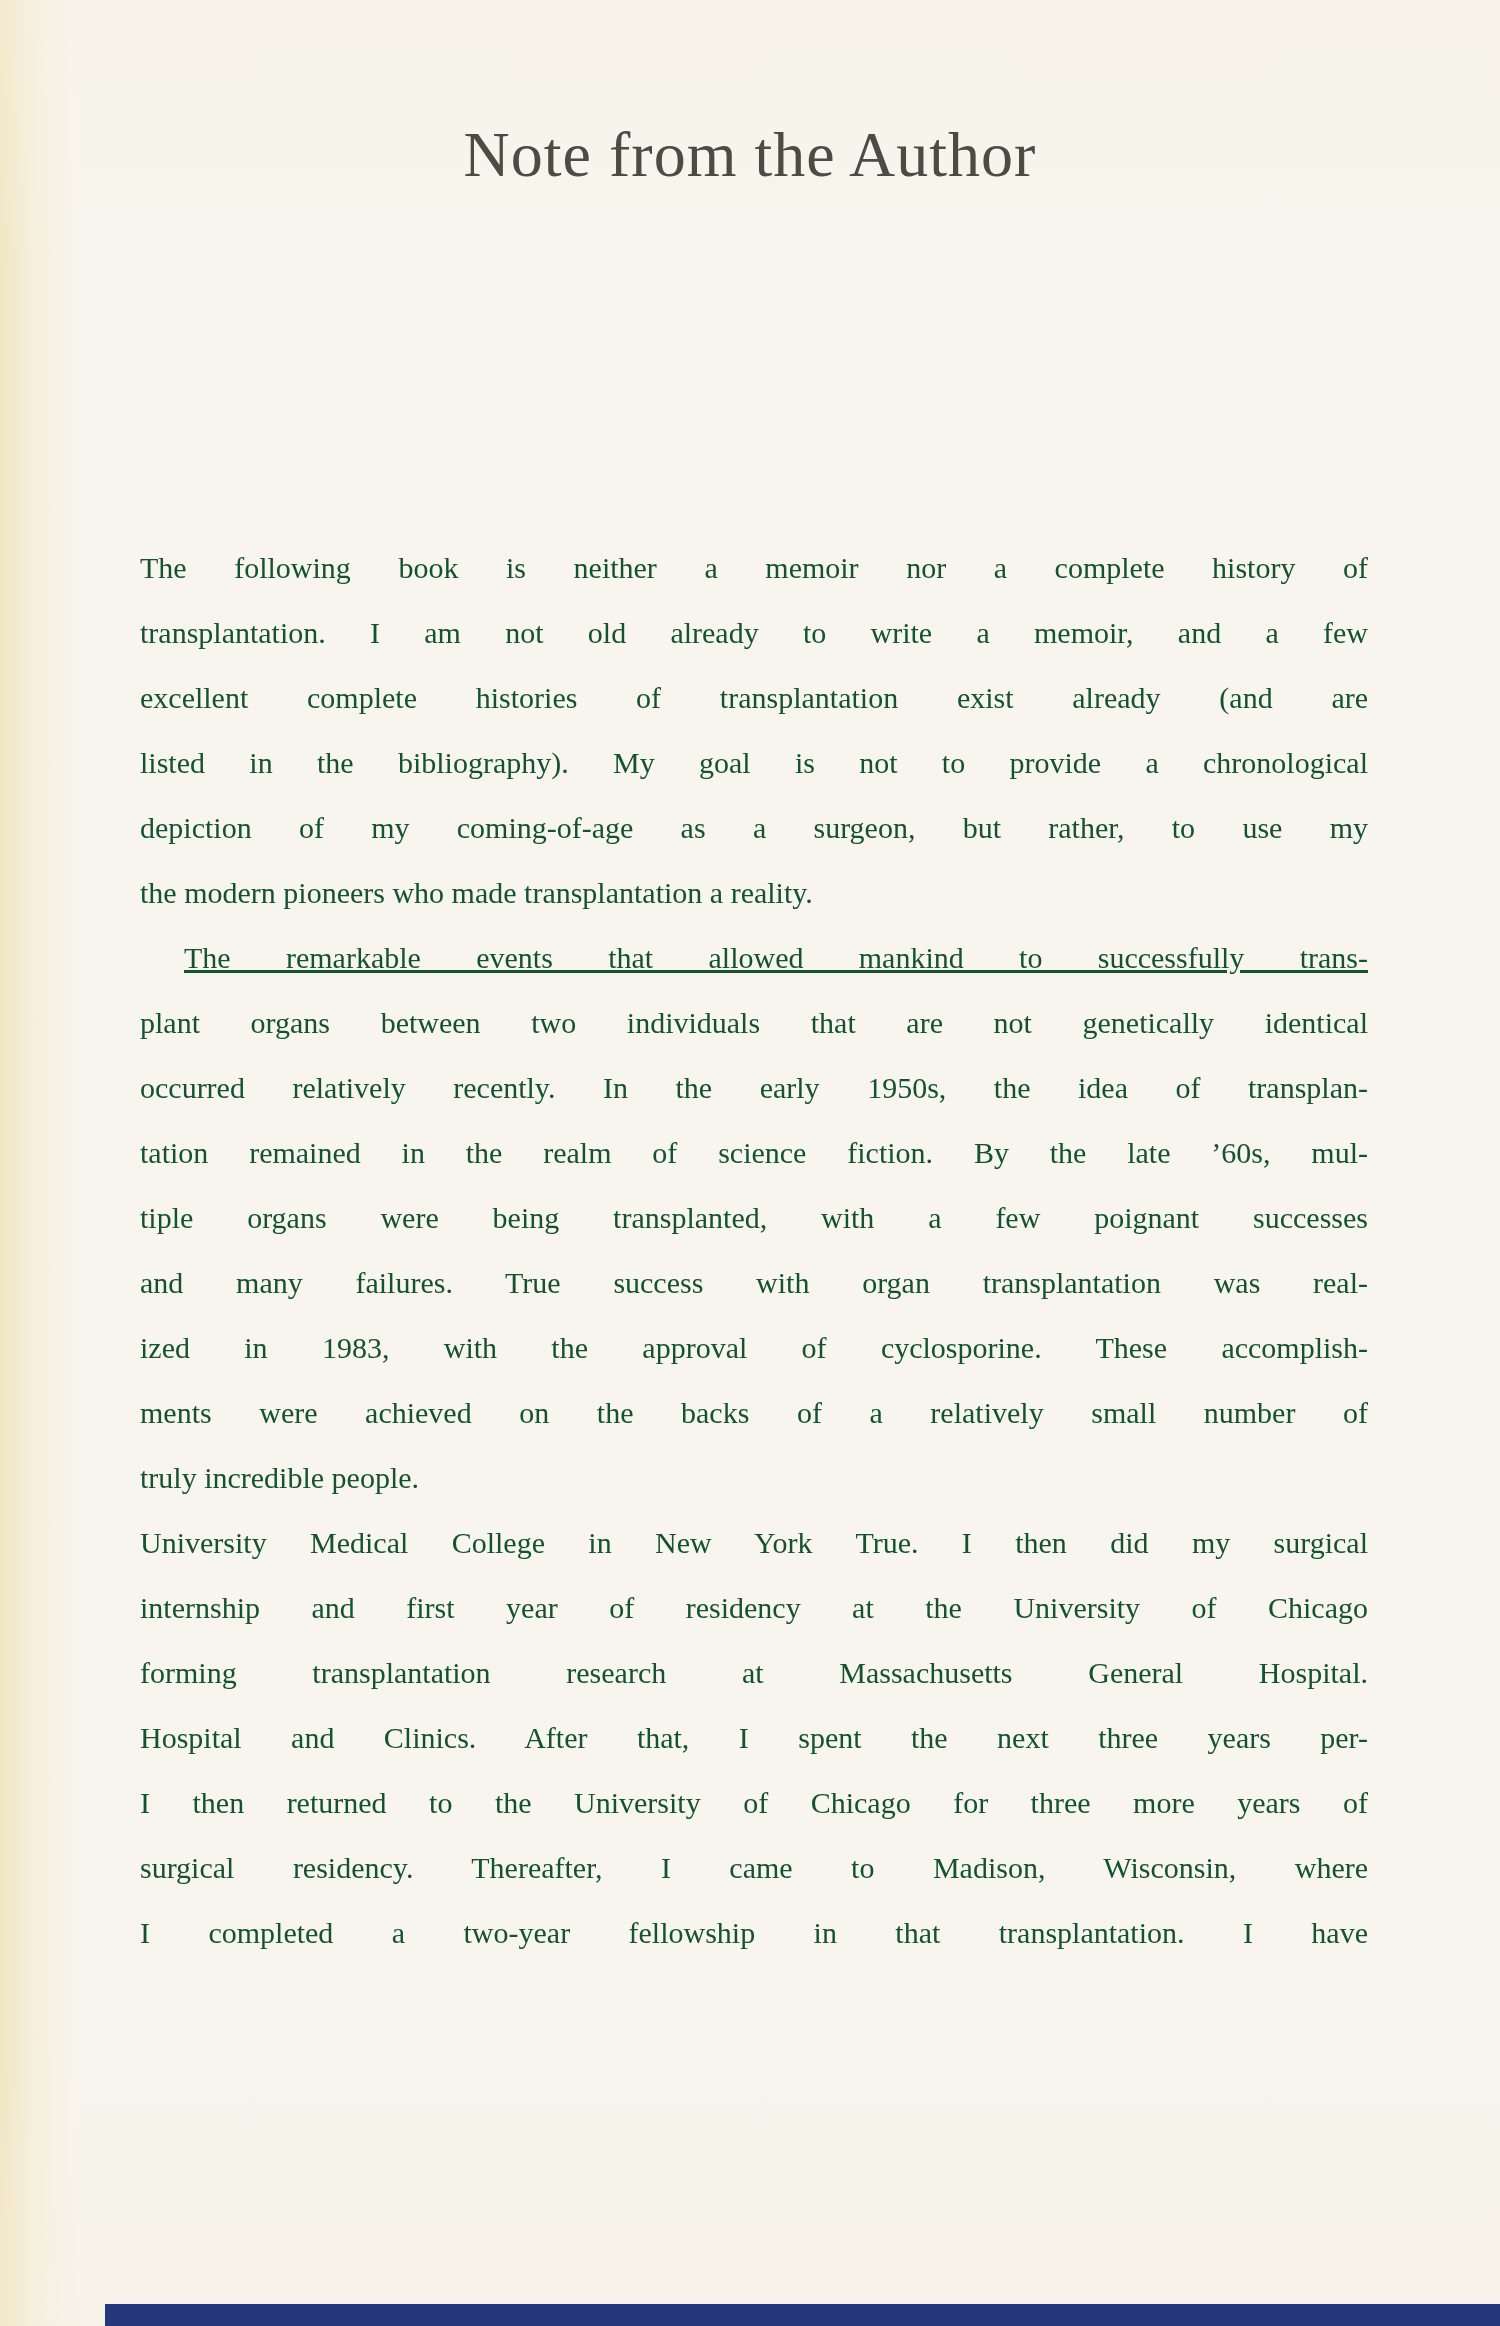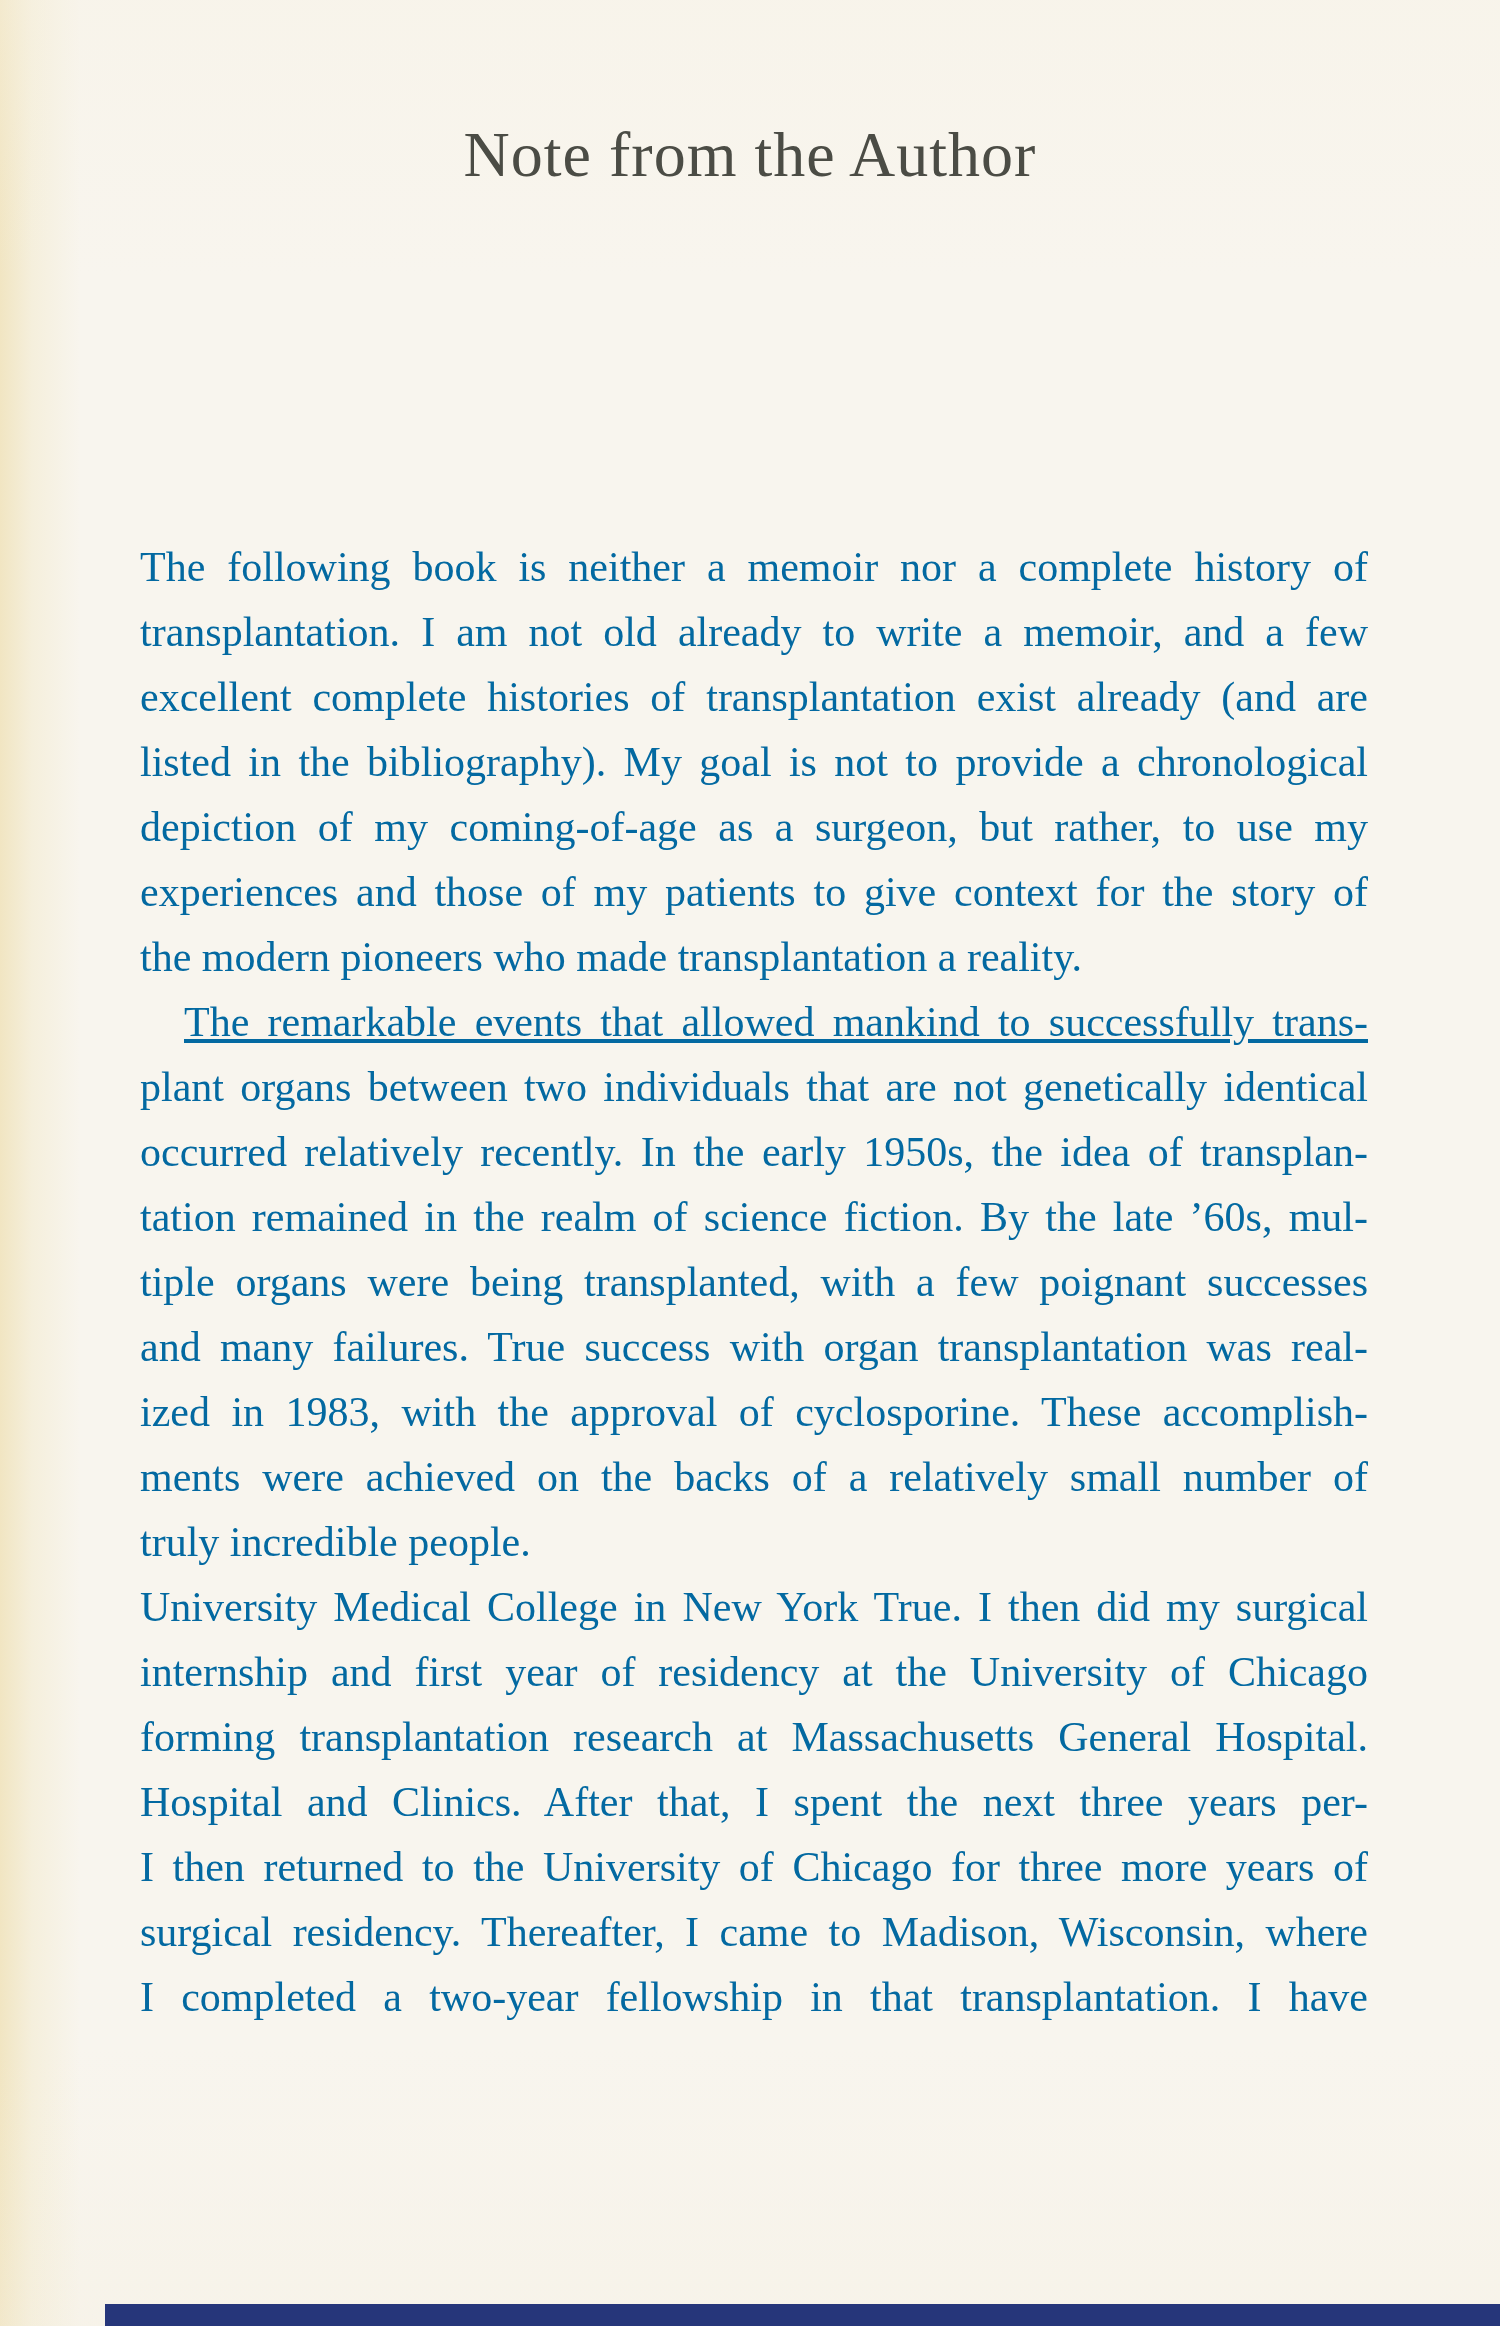--- a/index.html
+++ b/index.html
@@ -51,23 +51,23 @@
     font-weight: 400;
     letter-spacing: 1px;
     color: #4b4c45;
   }
 
   .body-text {
     position: absolute;
     top: 535px;
     left: 140px;
     width: 1228px;
-    font-size: 42px;
+    font-size: 30px;
     line-height: 65px;
-    color: #0369a1;
+    color: #14532d;
   }
 
   .paragraph { margin: 0; }
 
   .line {
     text-align: justify;
     text-align-last: justify;
     white-space: normal;
   }
 
@@ -94,21 +94,20 @@
 
   <h1 class="page-title">Note from the Author</h1>
 
   <div class="body-text">
       <div class="paragraph">
         <div class="line">The following book is neither a memoir nor a complete history of</div>
         <div class="line">transplantation. I am not old already to write a memoir, and a few</div>
         <div class="line">excellent complete histories of transplantation exist already (and are</div>
         <div class="line">listed in the bibliography). My goal is not to provide a chronological</div>
         <div class="line">depiction of my coming-of-age as a surgeon, but rather, to use my</div>
-        <div class="line">experiences and those of my patients to give context for the story of</div>
         <div class="line last">the modern pioneers who made transplantation a reality.</div>
       </div>
       <div class="paragraph">
         <div class="line indent">The remarkable events that allowed mankind to successfully trans-</div>
         <div class="line">plant organs between two individuals that are not genetically identical</div>
         <div class="line">occurred relatively recently. In the early 1950s, the idea of transplan-</div>
         <div class="line">tation remained in the realm of science fiction. By the late ’60s, mul-</div>
         <div class="line">tiple organs were being transplanted, with a few poignant successes</div>
         <div class="line">and many failures. True success with organ transplantation was real-</div>
         <div class="line">ized in 1983, with the approval of cyclosporine. These accomplish-</div>

